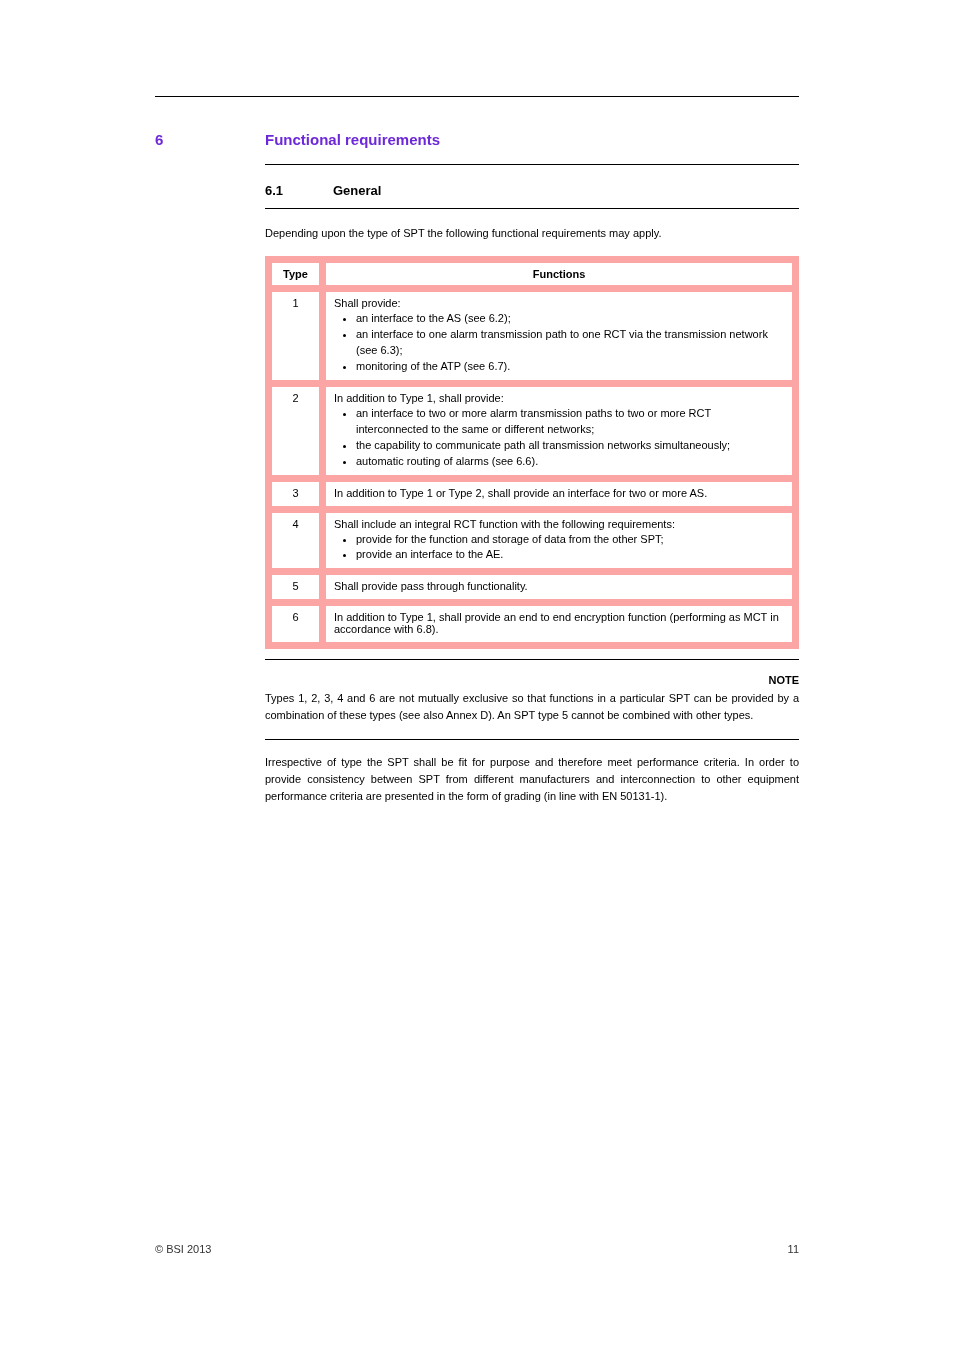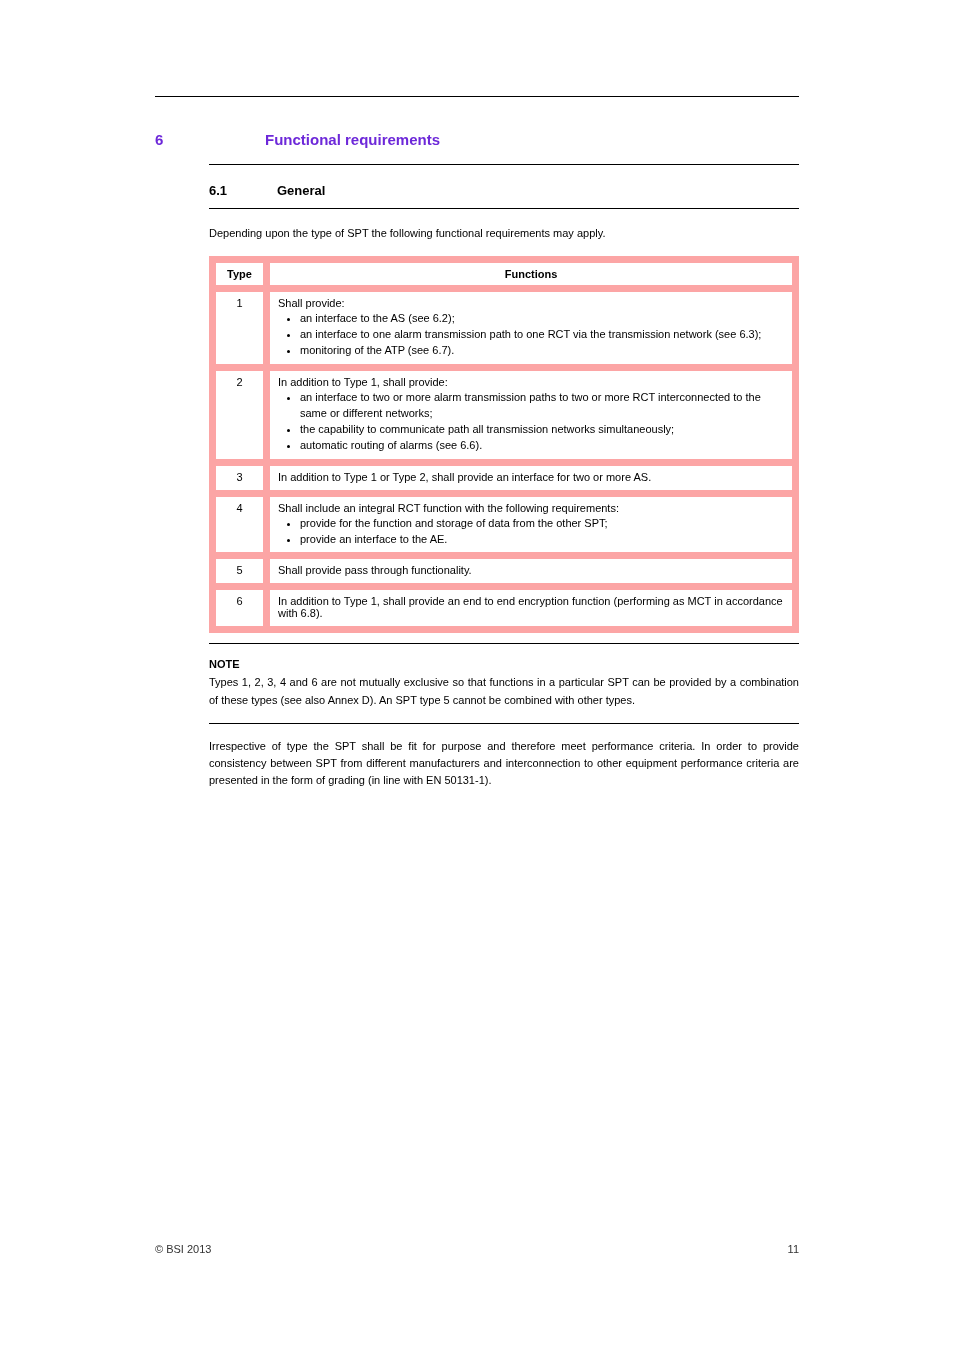--- a/index.html
+++ b/index.html
@@ -28,21 +28,21 @@
       margin: 0;
     }
     .section-title {
       font-size: 15px;
       font-weight: bold;
       margin: 34px 0 0 0;
       color: #6d28d9;
     }
     .section-title .num { display: inline-block; width: 110px; }
     .content-area {
-      margin-left: 54px;
+      margin-left: 110px;
       margin-top: 16px;
     }
     .sub-rule {
       border: none;
       border-top: 1px solid #000;
       margin: 0;
     }
     .sub-title {
       font-size: 13px;
       font-weight: bold;
@@ -82,20 +82,21 @@
     table.main-table ul {
       list-style: disc;
       padding-left: 22px;
       margin: 0;
     }
     table.main-table ul li { line-height: 1.45; margin: 0; }
     .note-head {
       font-size: 11px;
       font-weight: bold;
       margin: 14px 0 4px 0;
+      text-align: right;
     }
     .after-para {
       font-size: 11px;
       line-height: 1.55;
       text-align: justify;
       margin-top: 14px;
     }
     .footer {
       position: absolute;
       bottom: 96px;

